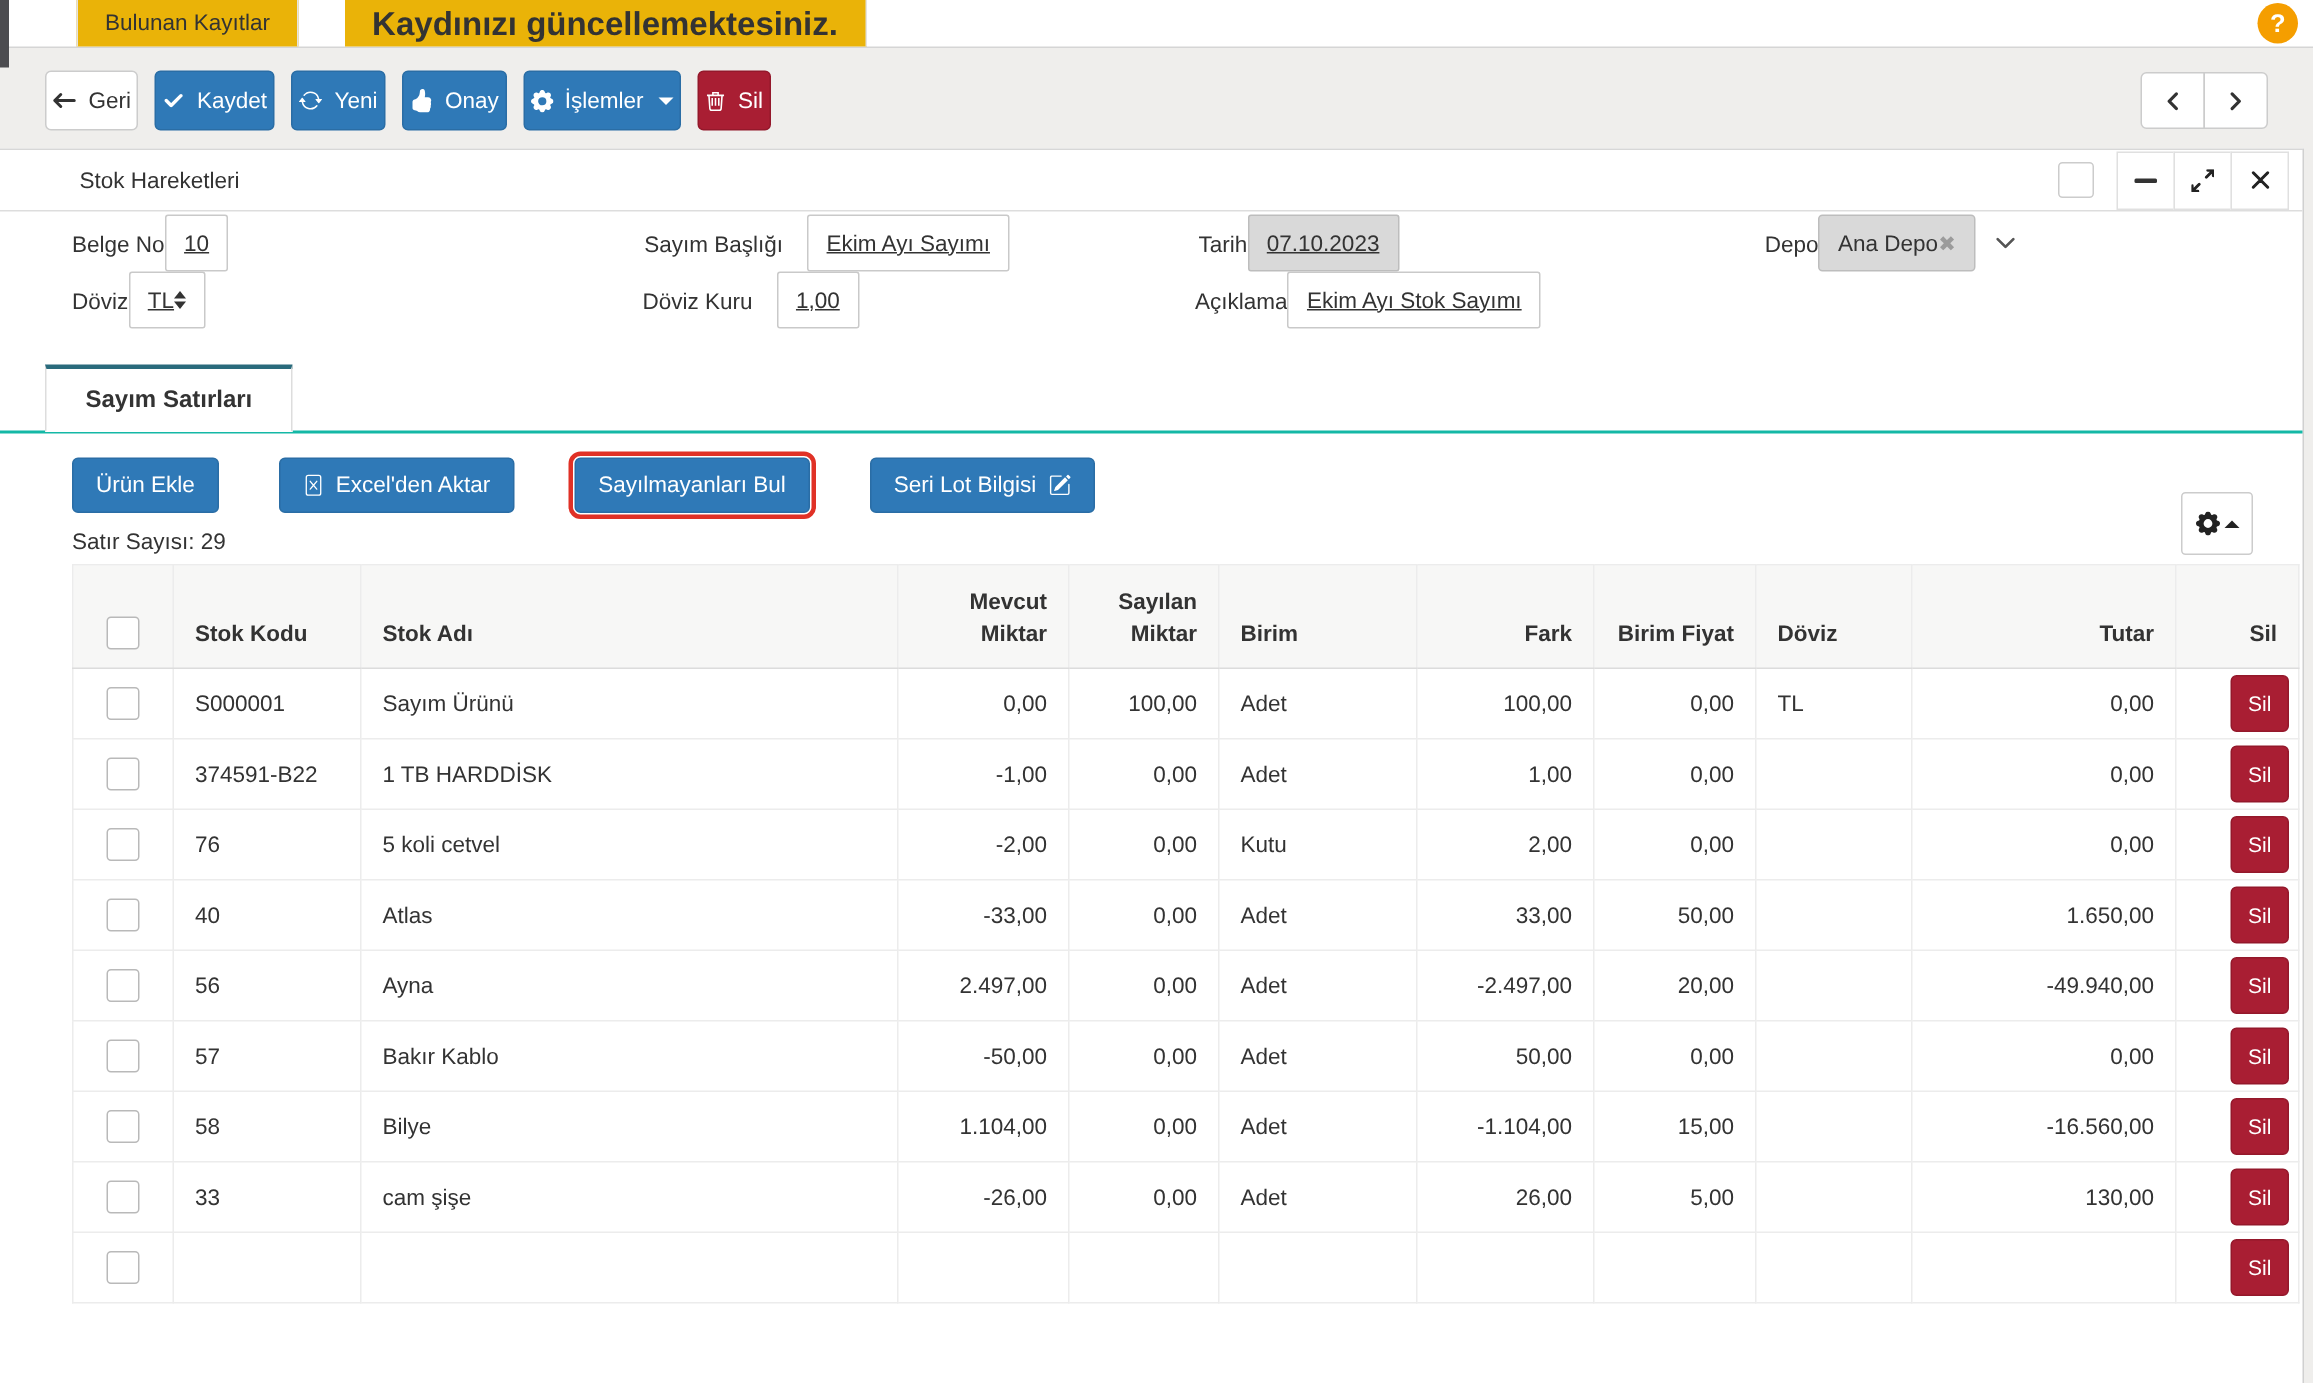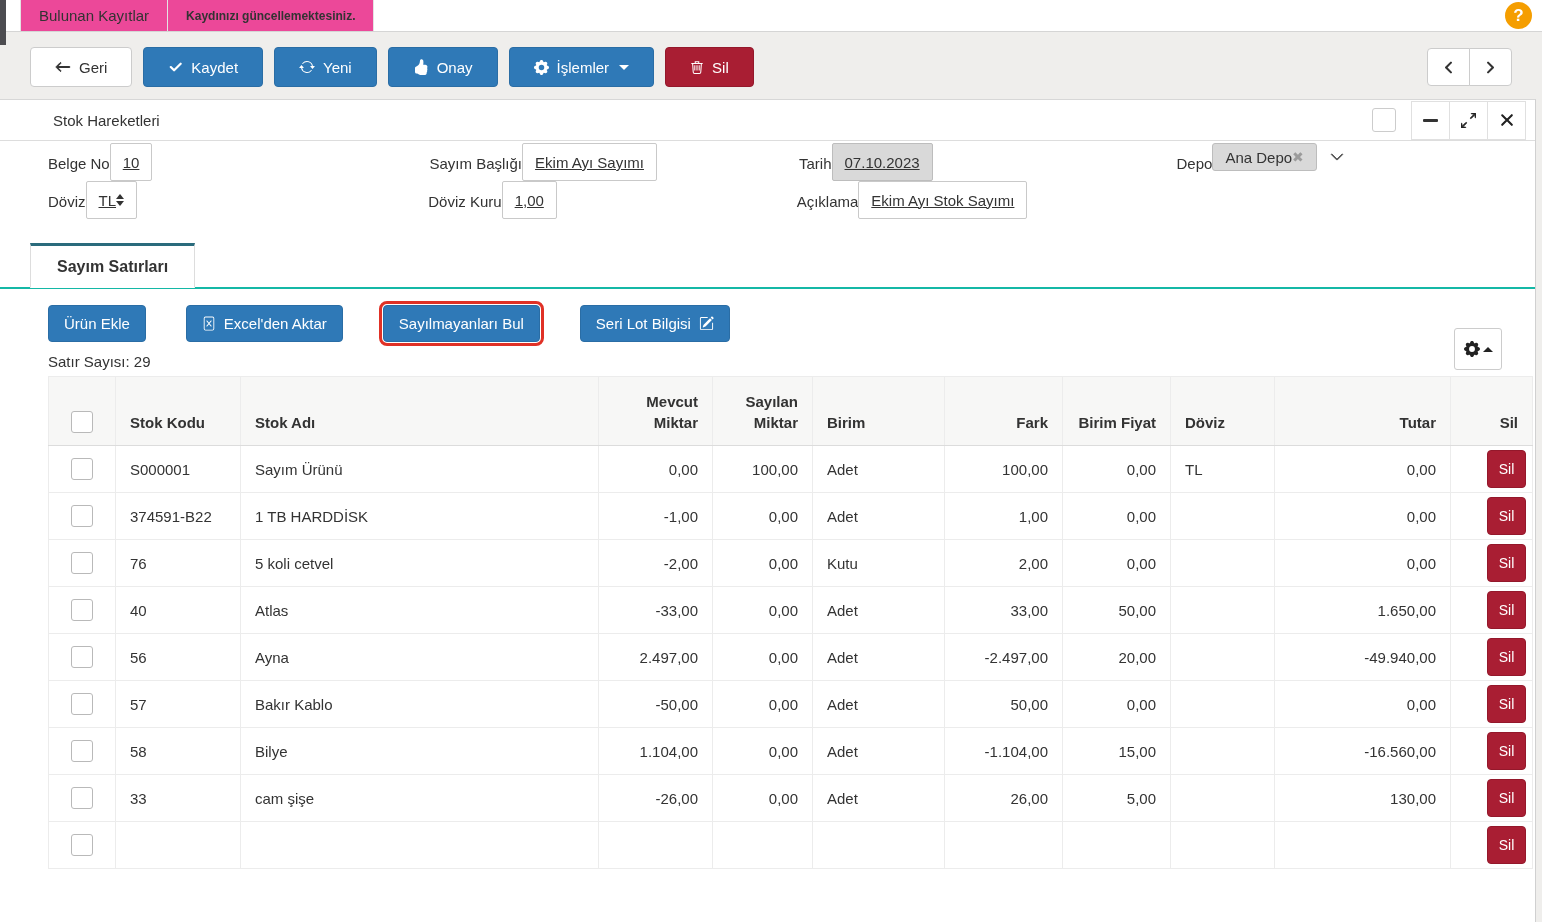--- a/index.html
+++ b/index.html
@@ -6,29 +6,29 @@
   html,body { width:1542px; height:922px; overflow:hidden; }
   body {
     font-family: "Liberation Sans", "DejaVu Sans", sans-serif;
     background:#efeeec; color:#333; font-size:15px; position:relative;
   }
   svg { display:block; }
 
   
   .edge-sliver { position:absolute; left:0; top:0; width:6px; height:45px; background:#4c4c50; z-index:9; }
   .top-strip { height:32px; background:#fff; border-bottom:1px solid #d5d5d5; display:flex; padding-left:20px; position:relative; }
-  .record-tab { padding:0 18px; display:flex; align-items:center; background:#ec4899; border-left:1px solid #e3e3e3; border-right:1px solid #e3e3e3; white-space:nowrap; }
+  .record-tab { padding:0 18px; display:flex; align-items:center; background:#eab308; border-left:1px solid #e3e3e3; border-right:1px solid #e3e3e3; white-space:nowrap;margin-left:31px; }
   .record-tab + .record-tab { border-left:none; }
-  .record-tab.current { font-weight:bold; font-size:12px; }
+  .record-tab.current { font-weight:bold; font-size:22px; }
   .help-btn { position:absolute; top:2px; right:10px; width:27px; height:27px; border-radius:50%;
     background:#f59e00; color:#fff; font-weight:bold; font-size:17px; display:flex; align-items:center; justify-content:center; cursor:pointer; }
 
   
   .toolbar { display:flex; align-items:center; gap:11px; padding:15px 30px 12px 30px; }
-  .btn { height:40px; border-radius:4px; display:inline-flex; align-items:center; gap:8px; padding:0 24px;
+  .btn { height:40px; border-radius:4px; display:inline-flex; align-items:center; gap:8px; padding:0 4px;
     font-size:15px; border:1px solid transparent; cursor:pointer; white-space:nowrap; }
   .btn-default { background:#fff; border-color:#ccc; color:#333; }
   .btn-primary { background:#2f79b7; border-color:#2a6da5; color:#fff; }
   .btn-danger  { background:#a91e33; border-color:#94182b; color:#fff; }
   .caret-down-white { width:0; height:0; border-left:5px solid transparent; border-right:5px solid transparent; border-top:5px solid #fff; margin-left:2px; }
   .nav-group { margin-left:auto; display:flex; }
   .nav-btn { width:43px; height:38px; background:#fff; border:1px solid #ccc; display:flex; align-items:center; justify-content:center; cursor:pointer; }
   .nav-btn:first-child { border-radius:4px 0 0 4px; }
   .nav-btn:last-child  { border-radius:0 4px 4px 0; margin-left:-1px; }
 
@@ -42,31 +42,31 @@
   .wc-btn { width:39px; height:39px; border:1px solid #e0e0e0; background:#fff; display:flex; align-items:center; justify-content:center; color:#333; cursor:pointer; }
   .wc-btn + .wc-btn { margin-left:-1px; }
   .minus-bar { width:15px; height:3px; background:#333; border-radius:1px; }
 
   
   .form-area { padding:2px 27px 0 48px; }
   .form-row { display:flex; }
   .ff { display:flex; flex-direction:row; }
   .ff label { margin:12px 0 9px; }
   .w1 { width:338px; margin-right:44px; }
-  .w2 { width:325px; margin-right:45px; }
+  .w2 { width:325px; margin-right:45px;gap:16px; }
   .w3 { width:338px; margin-right:40px; }
   .w4 { width:332px; }
   .wwide { width:715px; }
   .inputbox { height:38px; border:1px solid #c9c9c9; border-radius:2px; background:#fff; display:flex; align-items:center; padding:0 12px; color:#333;text-decoration:underline; }
   .inputbox.disabled { background:#d9d9d9; border-color:#bdbdbd; }
   .select-box { justify-content:space-between; }
   .stepper { display:flex; flex-direction:column; gap:2px; align-items:center; }
   .tri-up   { width:0; height:0; border-left:4px solid transparent; border-right:4px solid transparent; border-bottom:5px solid #333; }
   .tri-down { width:0; height:0; border-left:4px solid transparent; border-right:4px solid transparent; border-top:5px solid #333; }
-  .depo-wrap { display:flex; height:28px;justify-content:center; }
+  .depo-wrap { display:flex; height:38px;justify-content:center; }
   .depo-main { flex:1; background:#d9d9d9; border:1px solid #bdbdbd; border-radius:3px; display:flex; align-items:center; padding:0 12px; }
   .depo-clear { margin-left:auto; color:#9b9b9b; font-weight:bold; font-size:14px; cursor:pointer; }
   .depo-chevron { width:40px; display:flex; align-items:center; justify-content:center; color:#555; cursor:pointer; }
 
   
   .sub-tabbar { margin-top:24px; border-bottom:2px solid #14b8a6; padding-left:30px; display:flex; height:46px; }
   .sub-tab { display:flex; align-items:center; padding:0 26px; font-weight:bold; font-size:16px;
     background:#fff; border:1px solid #ddd; border-bottom:1px solid #fff; border-top:3px solid #2a6b7c; margin-bottom:-1px; cursor:pointer; }
   .lines-toolbar { display:flex; gap:40px; padding:16px 0 0 48px; align-items:center; }
   .btn-sm { height:37px; border-radius:4px; background:#2f79b7; border:1px solid #2a6da5; color:#fff;

